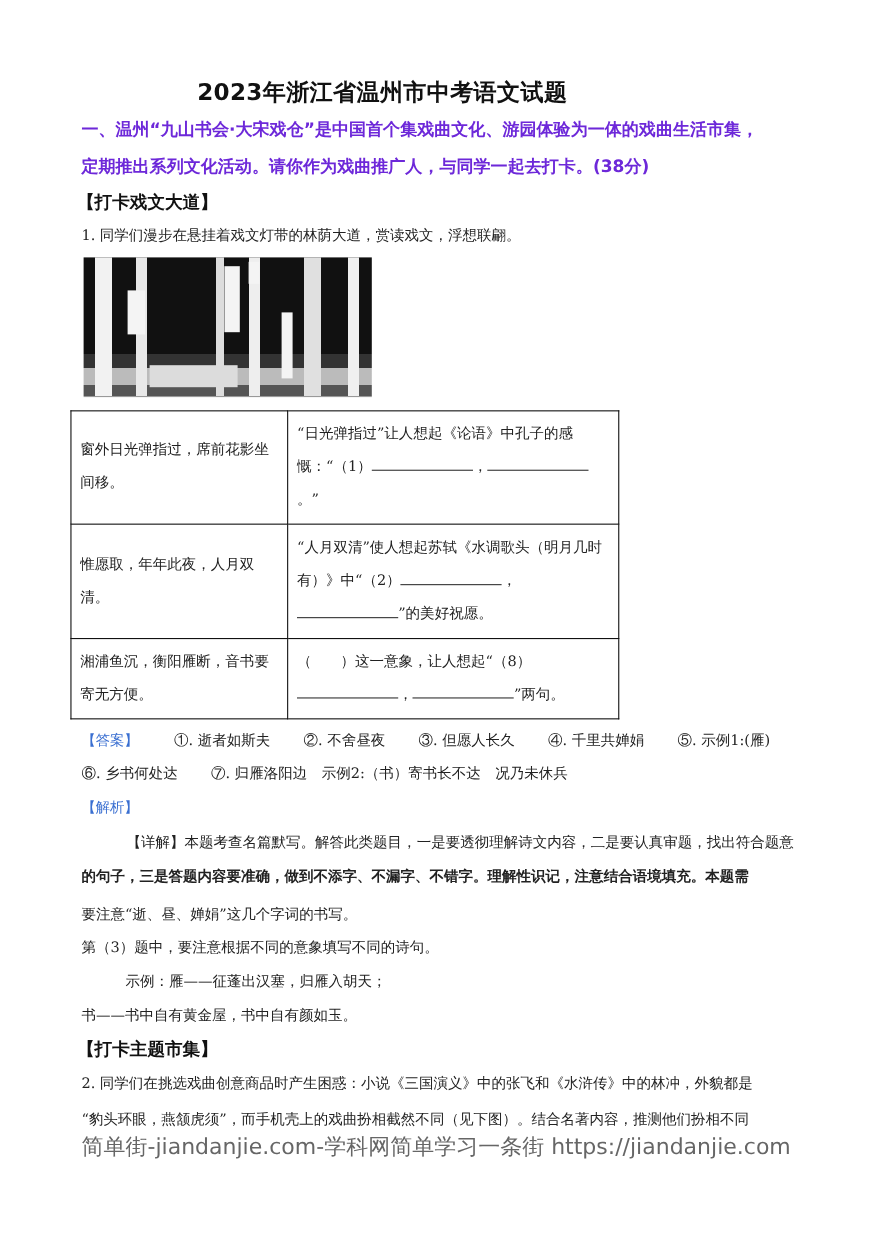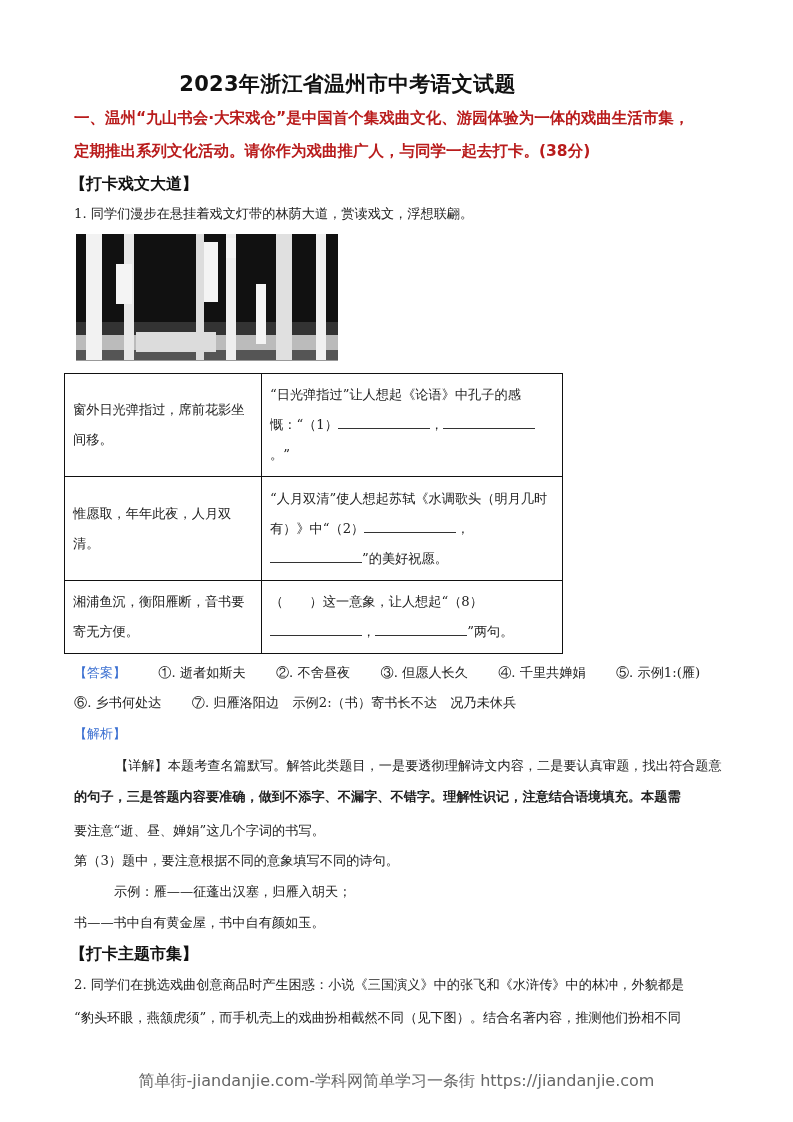--- a/index.html
+++ b/index.html
@@ -9,21 +9,21 @@
       color: #1a1a1a;
     }
     .abs { position: absolute; white-space: nowrap; }
     .title {
       left: 0; width: 695px; top: 70px; text-align: center;
       font-family: "DejaVu Sans", "Liberation Sans", sans-serif;
       font-weight: bold; font-size: 21px; letter-spacing: 0.3px; color: #111;
     }
     .section-heading {
       left: 74px; font-family: "DejaVu Sans", "Liberation Sans", sans-serif;
-      font-weight: bold; font-size: 15.5px; color: #b91c1c;
+      font-weight: bold; font-size: 15.5px; color: #6d28d9;
     }
     .sub-heading {
       left: 74px; font-family: "DejaVu Sans", "Liberation Sans", sans-serif;
       font-weight: bold; font-size: 16px; color: #111; text-align: center;
     }
     .body-text { left: 74px; font-size: 13.2px; color: #222; }
     .photo {
       left: 76px; top: 234px; width: 262px; height: 126px;
       background:
         linear-gradient(90deg, transparent 0 10px, #f2f2f2 10px 26px, transparent 26px 48px, #e8e8e8 48px 58px, transparent 58px 120px, #ddd 120px 128px, transparent 128px 150px, #eee 150px 160px, transparent 160px 200px, #e0e0e0 200px 216px, transparent 216px 240px, #f0f0f0 240px 250px, transparent 250px),
@@ -38,23 +38,23 @@
     table.poem td {
       border: 1.3px solid #111; vertical-align: middle;
       padding: 6px 8px; line-height: 30px; white-space: normal;
     }
     table.poem td.left { width: 180px; }
     .blank { display: inline-block; width: 92px; border-bottom: 1px solid #333; height: 14px; vertical-align: baseline; }
     .ans-label { color: #3a6fd1; font-family: "DejaVu Sans", "Liberation Sans", sans-serif; font-size: 13px; text-align: center; }
     .answer-line { left: 74px; font-size: 13.2px; color: #222; }
     .answer-line span.item { margin-right: 26px; }
     .footer {
-      left: 0; width: 793px; top: 1071px; text-align: center;
+      left: 0; width: 793px; top: 1029px; text-align: center;
       font-family: "DejaVu Sans", "Liberation Sans", sans-serif;
-      font-size: 16px; color: #666;
+      font-size: 20px; color: #666;
     }
   </style>
 </head>
 <body>
 
 <div class="abs title">2023年浙江省温州市中考语文试题</div>
 
 <div class="abs section-heading" style="top:108px;">一、温州“九山书会·大宋戏仓”是中国首个集戏曲文化、游园体验为一体的戏曲生活市集，</div>
 <div class="abs section-heading" style="top:141px;">定期推出系列文化活动。请你作为戏曲推广人，与同学一起去打卡。(38分)</div>
 

